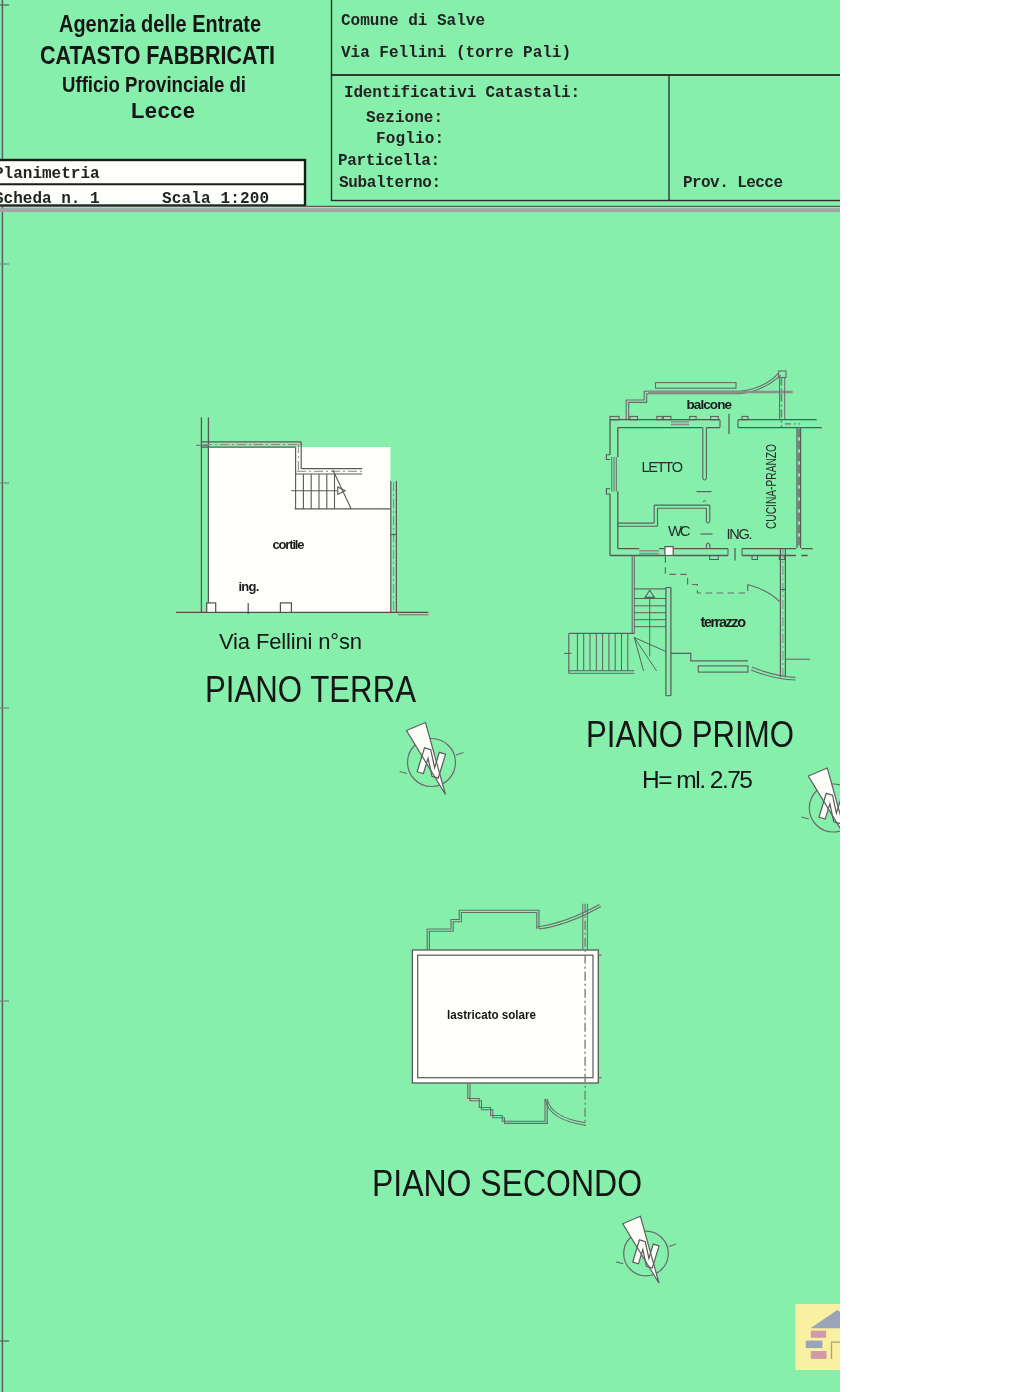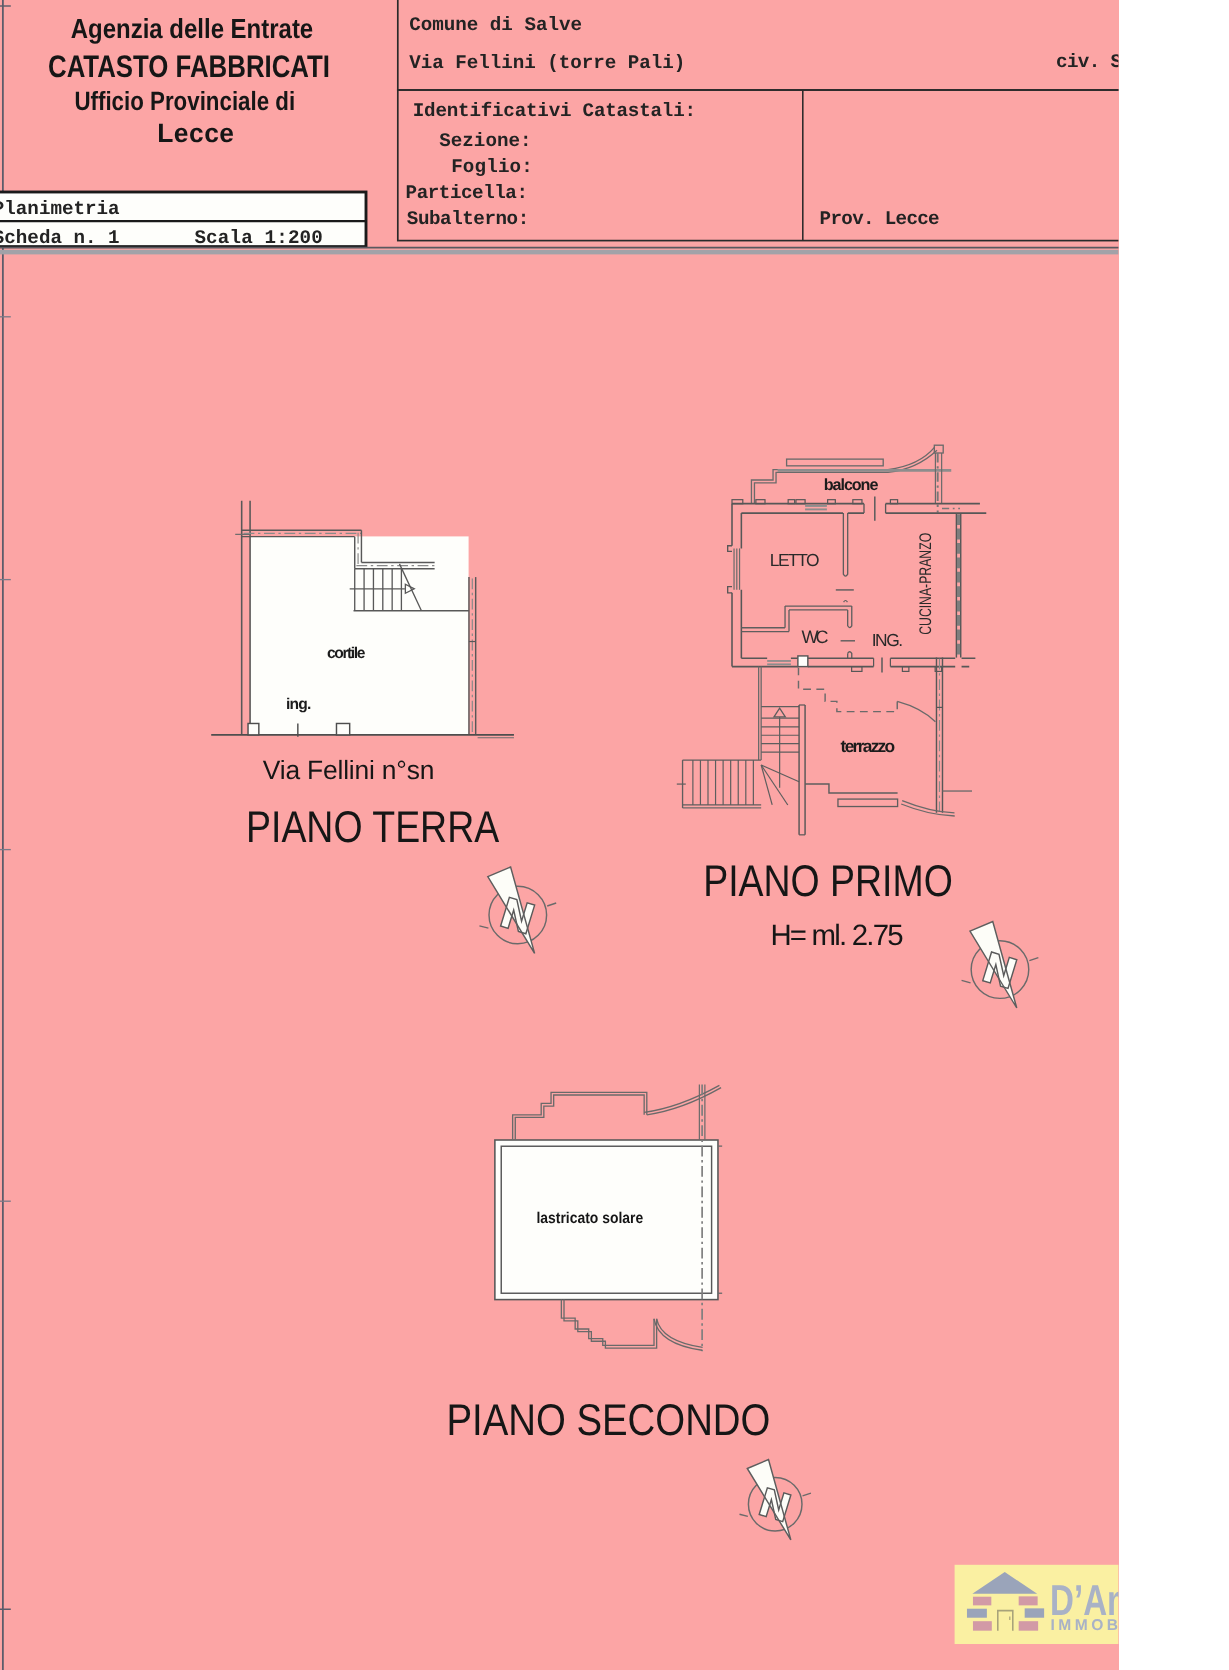--- a/index.html
+++ b/index.html
@@ -1,16 +1,16 @@
 <!DOCTYPE html>
 <html><head>
 <meta charset="utf-8">
 <style>
 html,body{margin:0;padding:0;}
-#page{position:relative;opacity:0.999;will-change:transform;width:932px;height:1392px;background:#fca5a5;overflow:hidden;
+#page{position:relative;opacity:0.999;will-change:transform;width:840px;height:1392px;background:#86efac;overflow:hidden;
 font-family:"Liberation Sans",sans-serif;}
 #page svg{position:absolute;left:0;top:0;}
 text{fill:#161616;}
 .mono{font-family:"Liberation Mono",monospace;font-weight:bold;font-size:16px;fill:#232323;}
 .lbl{font-weight:bold;fill:#1c1c1c;}
 .rm{fill:#2a2a2a;}
 </style>
 </head>
 <body>
 <div id="page">

